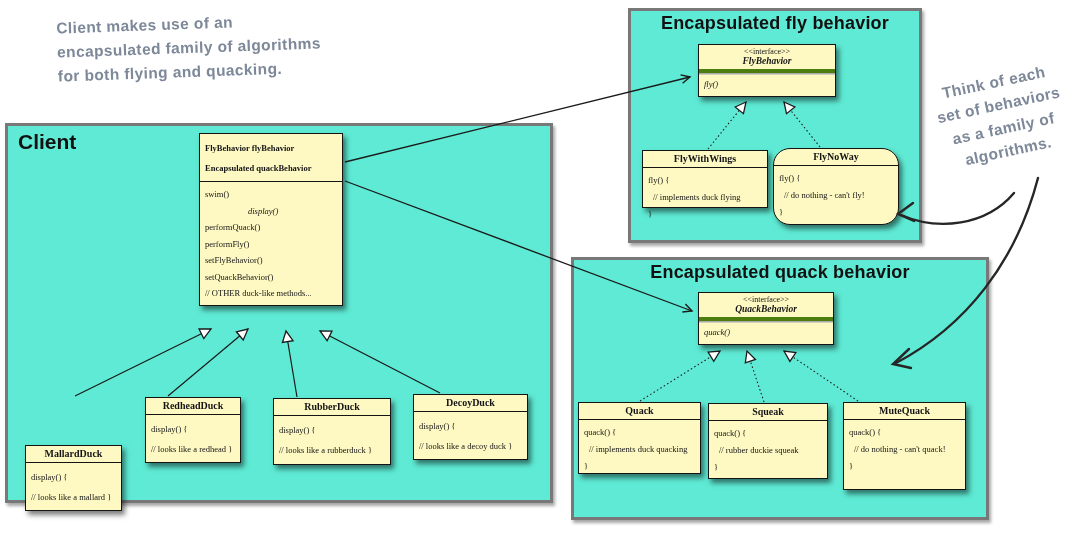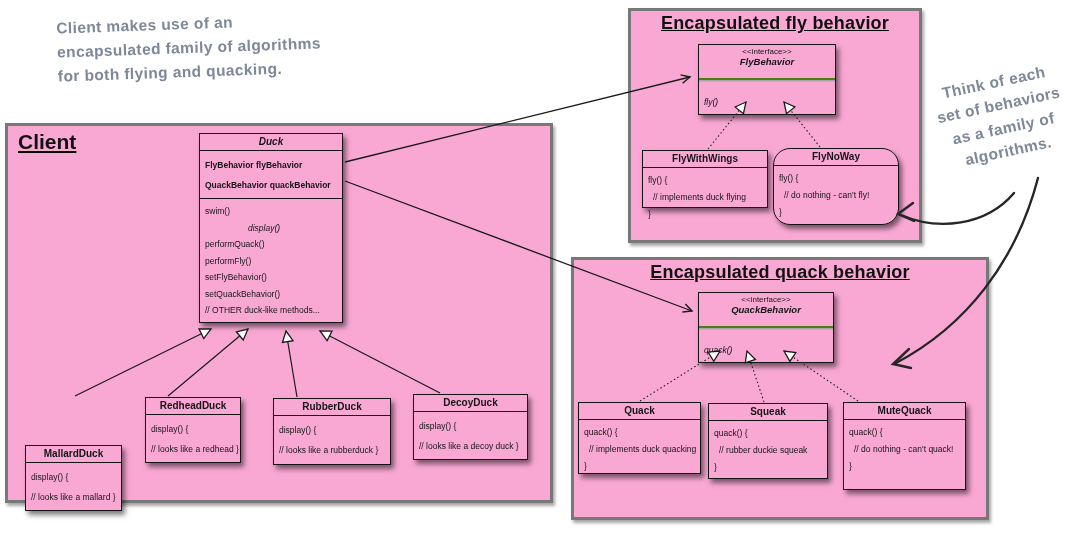--- a/index.html
+++ b/index.html
@@ -2,52 +2,52 @@
 <html><head>
 <meta charset="utf-8">
 <style>
   html,body { margin:0; padding:0; background:#ffffff; }
   #canvas {
     position:relative; width:1074px; height:546px; overflow:hidden;
     background:#ffffff; font-family:"Liberation Sans", sans-serif;
   }
   
   .panel {
-    position:absolute; background:#f9a8d4; border:3px solid #787878;
-    box-shadow:2px 3px 3px rgba(0,0,0,0.35); box-sizing:border-box; z-index:1;text-decoration:underline;
+    position:absolute; background:#5eead4; border:3px solid #787878;
+    box-shadow:2px 3px 3px rgba(0,0,0,0.35); box-sizing:border-box; z-index:1;
   }
   .panel-title-center {
     text-align:center; font-weight:bold; font-size:18px; color:#111;
     padding-top:2px; letter-spacing:0.2px;
   }
   .panel-title-left {
     font-weight:bold; font-size:21px; color:#111; padding:4px 0 0 10px;
   }
   
   .uml {
-    position:absolute; background:#f9a8d4; border:1.6px solid #141414;
+    position:absolute; background:#fef9c3; border:1.6px solid #141414;
     box-shadow:3px 4px 5px rgba(0,0,0,0.5); box-sizing:border-box;
-    color:#141414; z-index:3;
+    color:#141414; z-index:3;font-family:Liberation Serif, serif;
   }
   .uml-title {
     text-align:center; font-weight:bold; font-size:10px;
     padding:2px 2px 3px; border-bottom:1.4px solid #141414;
   }
   .duck .uml-title { font-style:italic; }
   .uml-attrs { border-bottom:1.4px solid #141414; padding:4px 0 3px; }
   .uml-attrs div { font-weight:bold; font-size:8.5px; line-height:20px; padding-left:5px; white-space:nowrap; }
   .uml-body { padding:4px 0 3px; }
   .uml-body div { font-size:8.5px; line-height:16.5px; padding-left:5px; white-space:nowrap; }
   .duck .uml-body div:nth-child(2) { font-style:italic;padding-left:48px; }
   .impl .uml-body div { line-height:17px; }
   .impl .uml-body div:nth-child(2) { padding-left:10px; }
   .subduck .uml-body div { line-height:20px; }
   .iface .stereo { font-size:8px; text-align:center; padding-top:2px; }
-  .iface .iface-name { font-size:9.5px; font-weight:bold; font-style:italic; text-align:center; padding-bottom:11px; }
-  .iface .uml-body { border-top:2px solid #4d7c0f; box-shadow:inset 0 1.5px 0 #a8a8a8; padding-top:14px; }
+  .iface .iface-name { font-size:9.5px; font-weight:bold; font-style:italic; text-align:center; padding-bottom:3px; }
+  .iface .uml-body { border-top:4px solid #4d7c0f; box-shadow:inset 0 1.5px 0 #a8a8a8; padding-top:3px; }
   .iface .uml-body div { font-style:italic; }
   
   .note {
     position:absolute; color:#7d8899; font-size:15.5px; font-weight:bold;
     letter-spacing:0.4px; line-height:1.55; z-index:6;
   }
   #note-top-left { left:57px; top:12px; transform:rotate(-2deg); }
   #note-right { left:921px; top:70px; width:160px; transform:rotate(-12deg); text-align:center; line-height:1.5; }
   
   #arrows { position:absolute; left:0; top:0; z-index:5; pointer-events:none; }
@@ -63,24 +63,23 @@
 
   <div class="panel" style="left:628px; top:8px; width:294px; height:235px;">
     <div class="panel-title-center">Encapsulated fly behavior</div>
   </div>
 
   <div class="panel" style="left:571px; top:257px; width:418px; height:263px;">
     <div class="panel-title-center">Encapsulated quack behavior</div>
   </div>
 
   <div class="uml duck" style="left:199px; top:133px; width:144px;">
-    <div class="uml-title">Duck</div>
     <div class="uml-attrs">
         <div>FlyBehavior flyBehavior</div>
-        <div>QuackBehavior quackBehavior</div>
+        <div>Encapsulated quackBehavior</div>
       </div>
     <div class="uml-body">
         <div>swim()</div>
         <div>display()</div>
         <div>performQuack()</div>
         <div>performFly()</div>
         <div>setFlyBehavior()</div>
         <div>setQuackBehavior()</div>
         <div>// OTHER duck-like methods...</div>
       </div>

